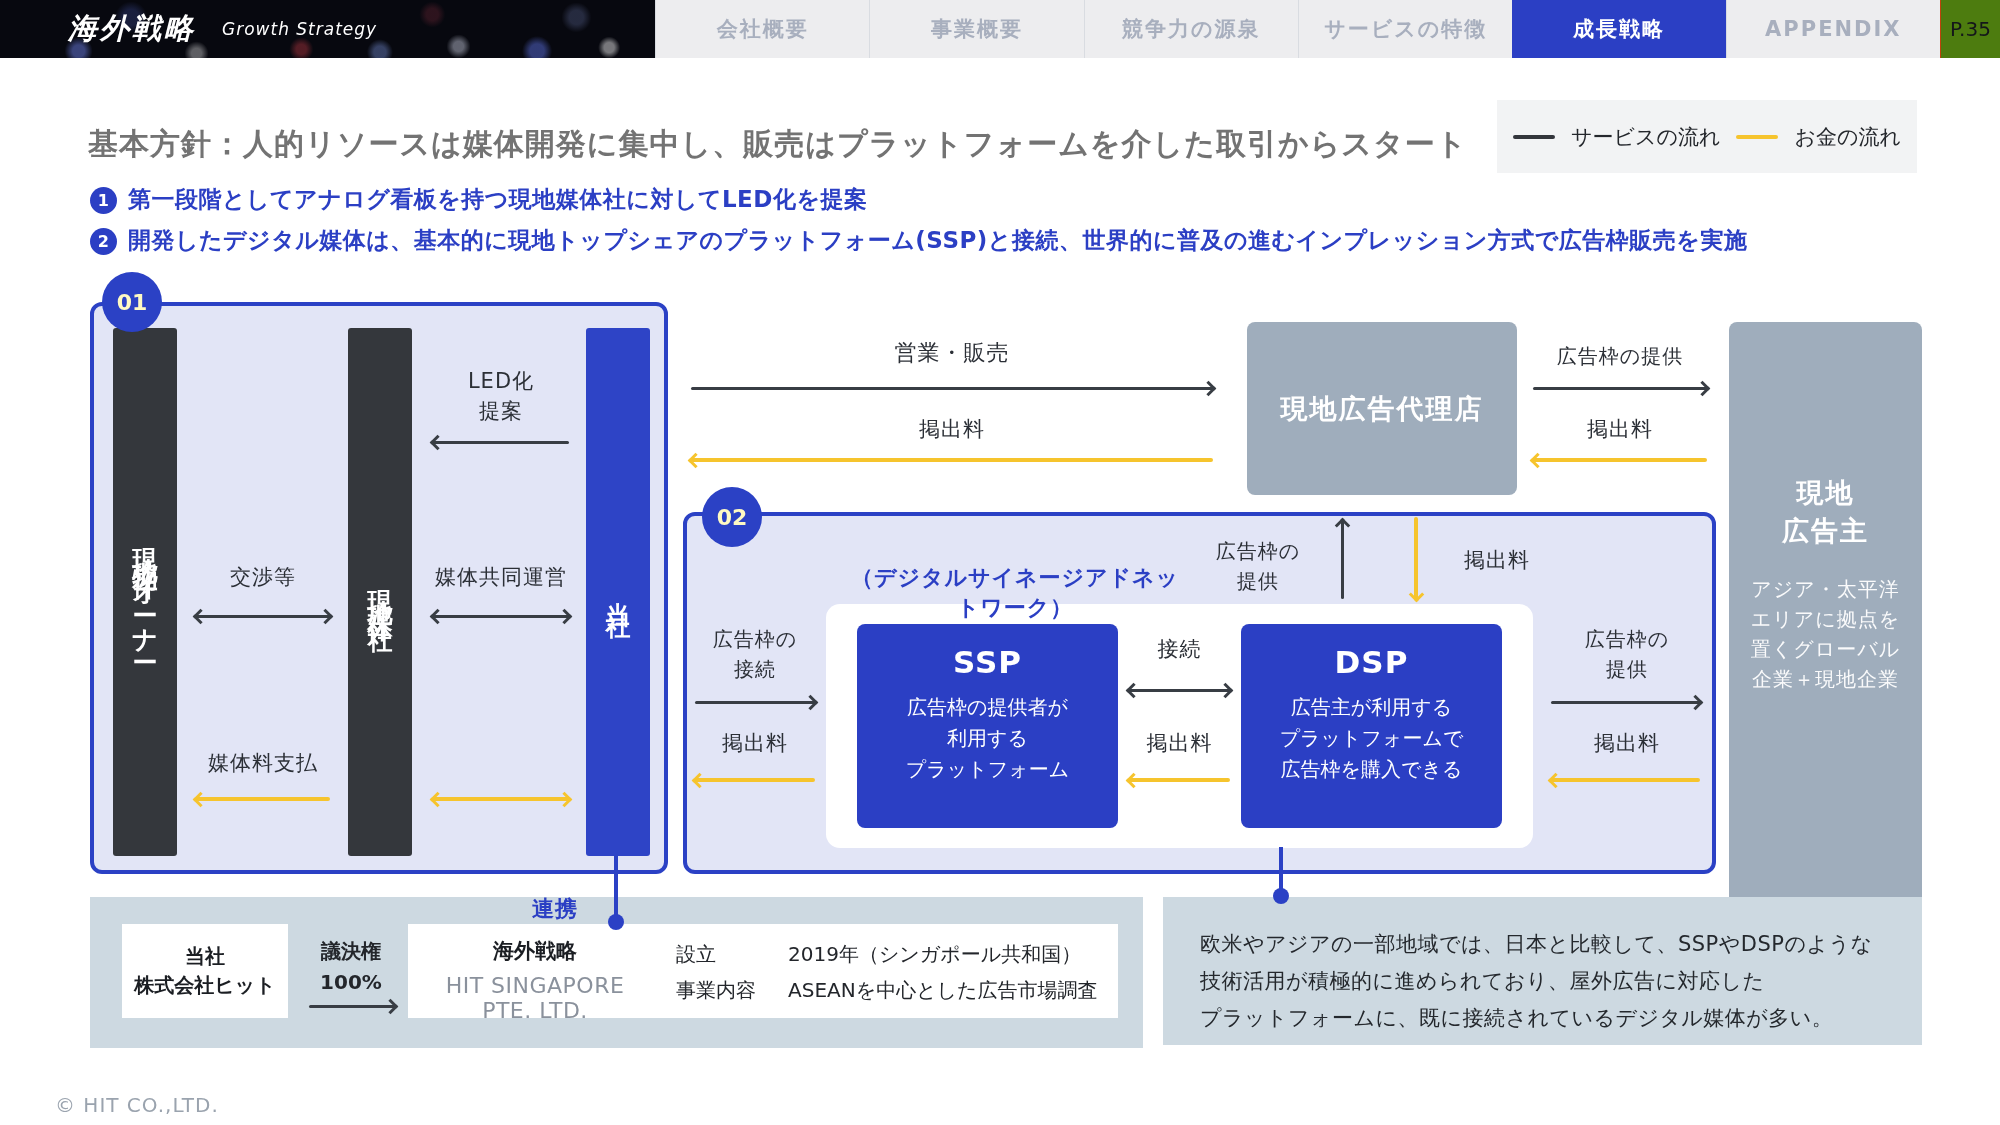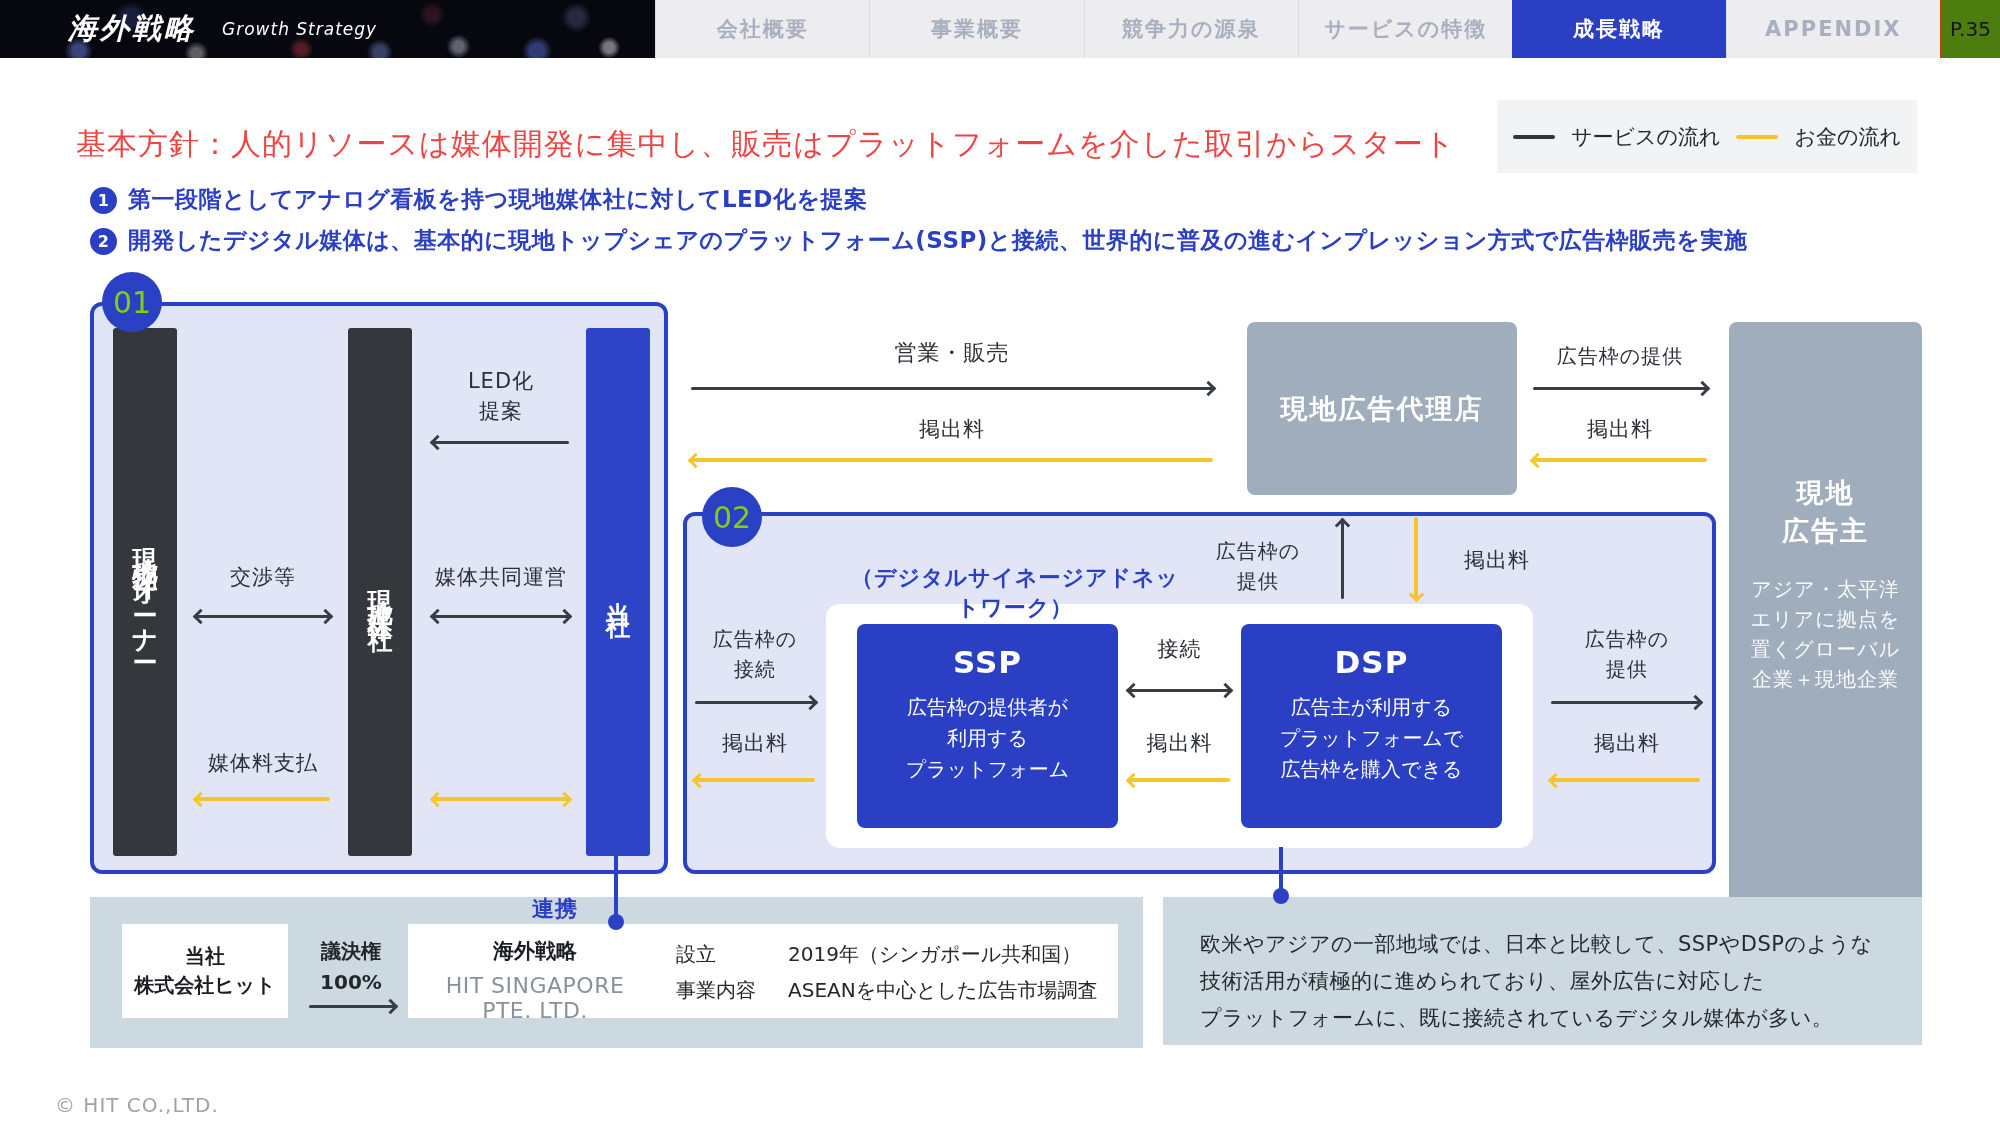--- a/index.html
+++ b/index.html
@@ -35,34 +35,34 @@
   .tab.active { background:#2b3fc4; color:#ffffff; border-left:none; }
   .page-num { width:60px; background:#4d7c0f; display:flex; align-items:center; justify-content:center; font-size:20px; color:#14161a; border-left:1px solid #c2410c; box-sizing:border-box; }
   
   .legend {
     position:absolute; left:1497px; top:100px; width:420px; height:73px; background:#f2f3f4;
     display:flex; align-items:center; justify-content:center; gap:16px; font-size:21px; color:#24272c;
   }
   .legend-line { width:42px; height:4px; border-radius:2px; background:#33363b; }
   .legend-line.yellow { background:#f6c42d; }
   
-  .page-title { position:absolute; left:76px; top:124px; font-size:30px; font-weight:normal; color:#ef4444; letter-spacing:1px; }
+  .page-title { position:absolute; left:88px; top:124px; font-size:30px; font-weight:bold; color:#737373; letter-spacing:1px; }
   .bullets { position:absolute; left:90px; top:184px; }
   .bullet { display:flex; align-items:flex-start; gap:11px; color:#2b3fc4; font-weight:bold; font-size:23px; margin-bottom:10px; letter-spacing:0.5px; }
   .bullet-num {
     flex:0 0 auto; width:27px; height:27px; border-radius:50%; background:#2b3fc4; color:#fff;
     font-size:16px; display:flex; align-items:center; justify-content:center; margin-top:3px;
   }
   
   .frame { position:absolute; background:#e2e5f6; border:4px solid #2b41c5; border-radius:12px; box-sizing:border-box; }
   .frame.box01 { left:90px; top:302px; width:578px; height:572px; }
   .frame.box02 { left:683px; top:512px; width:1033px; height:362px; }
   .badge {
-    position:absolute; width:60px; height:60px; border-radius:50%; background:#2b41c5; color:#84cc16;
-    font-size:30px; font-weight:normal; display:flex; align-items:center; justify-content:center; z-index:6;
+    position:absolute; width:60px; height:60px; border-radius:50%; background:#2b41c5; color:#fef9c3;
+    font-size:22px; font-weight:bold; display:flex; align-items:center; justify-content:center; z-index:6;
   }
   .vbar { position:absolute; top:328px; height:528px; width:64px; border-radius:3px; background:#34373c; display:flex; align-items:center; justify-content:center; z-index:2; }
   .vbar.blue { background:#2e44c6; }
   .vtext { writing-mode:vertical-rl; color:#fff; font-weight:bold; font-size:25px; letter-spacing:9px; }
   .graybox { position:absolute; background:#9fadbc; border-radius:8px; color:#fff; box-sizing:border-box; }
   .graybox.agency { left:1247px; top:322px; width:270px; height:173px; display:flex; align-items:center; justify-content:center; font-size:27px; font-weight:bold; letter-spacing:2px; }
   .graybox.advertiser { left:1729px; top:322px; width:193px; height:684px; text-align:center; padding-top:152px; }
   .adv-title { font-size:27px; font-weight:bold; line-height:38px; letter-spacing:2px; white-space:pre-line; }
   .adv-desc { margin-top:24px; font-size:20px; line-height:30px; white-space:pre-line; opacity:.95; letter-spacing:1px; }
   .whitebox { position:absolute; left:826px; top:604px; width:707px; height:244px; background:#ffffff; border-radius:14px; z-index:2; }

